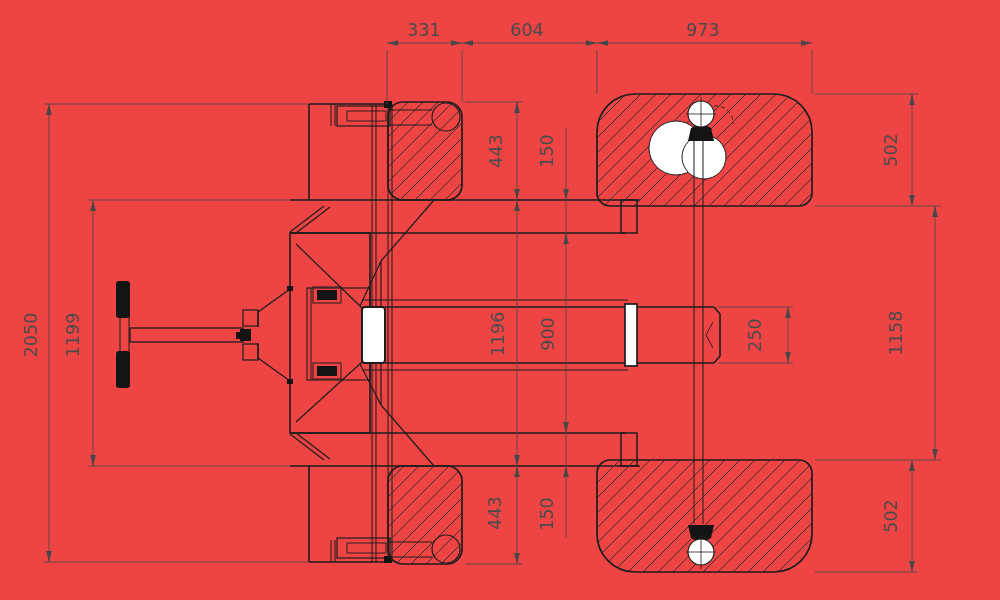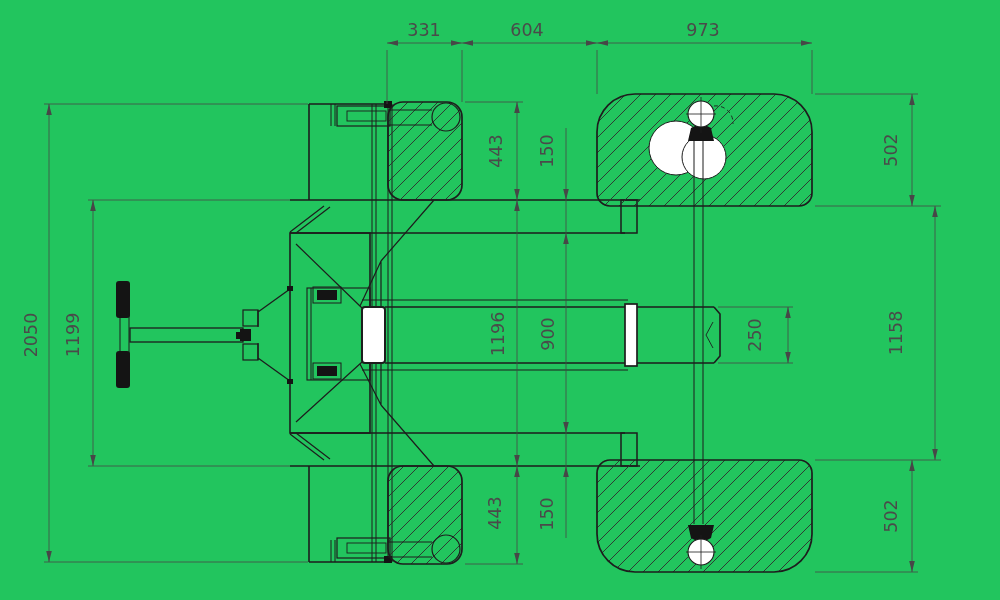--- a/index.html
+++ b/index.html
@@ -1,16 +1,16 @@
 <!DOCTYPE html>
 <html><head>
 <meta charset="utf-8">
 <style>
   html,body{margin:0;padding:0;background:#ffffff;}
-  .stage{position:relative;width:1000px;height:600px;background:#22c55e;overflow:hidden;
+  .stage{position:relative;width:1000px;height:600px;background:#ef4444;overflow:hidden;
          font-family:"DejaVu Sans",sans-serif;}
   svg{display:block;}
   text{font-family:"DejaVu Sans","Liberation Sans",sans-serif;}
 </style>
 </head>
 <body>
 
 <div class="stage">
 <svg width="1000" height="600" viewBox="0 0 1000 600">
   <defs>

